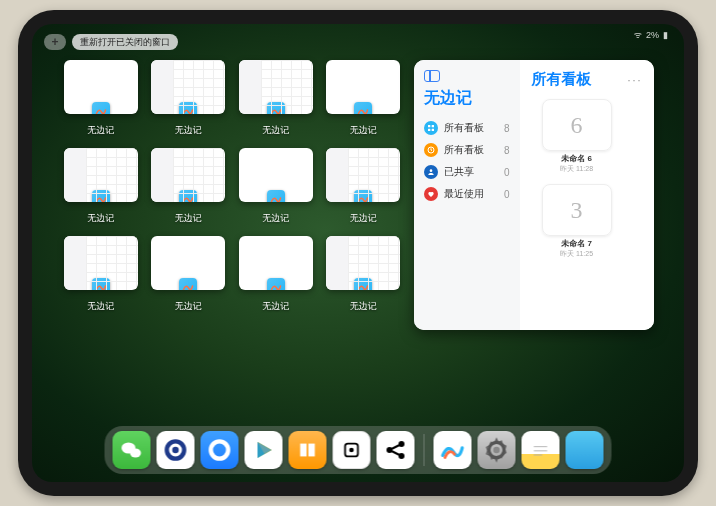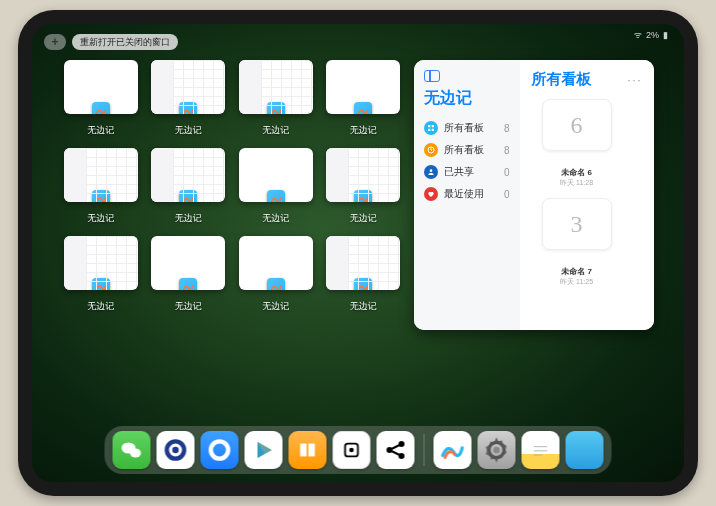--- a/index.html
+++ b/index.html
@@ -149,21 +149,21 @@
   .board-card {
     margin-top:10px; width: 90px; align-self:center;
     display:flex; flex-direction:column; align-items:center;
   }
   .board-thumb {
     width:70px; height:52px; border-radius:8px; border:1px solid #eee;
     box-shadow:0 1px 3px rgba(0,0,0,0.08);
     display:flex; align-items:center; justify-content:center;
     color:#bbb; font-size:24px; font-family: cursive;
   }
-  .board-name { font-size:8px; color:#333; margin-top:16px; font-weight:600;}
+  .board-name { font-size:8px; color:#333; margin-top:2px; font-weight:600;}
   .board-sub { font-size:7px; color:#aaa;}
   .dock {
     position:absolute; left:50%; transform:translateX(-50%);
     bottom: 8px;
     height: 48px;
     background: rgba(120,130,120,0.45);
     backdrop-filter: blur(10px);
     border-radius: 18px;
     padding: 5px 8px;
     display:flex; align-items:center; gap:6px;

